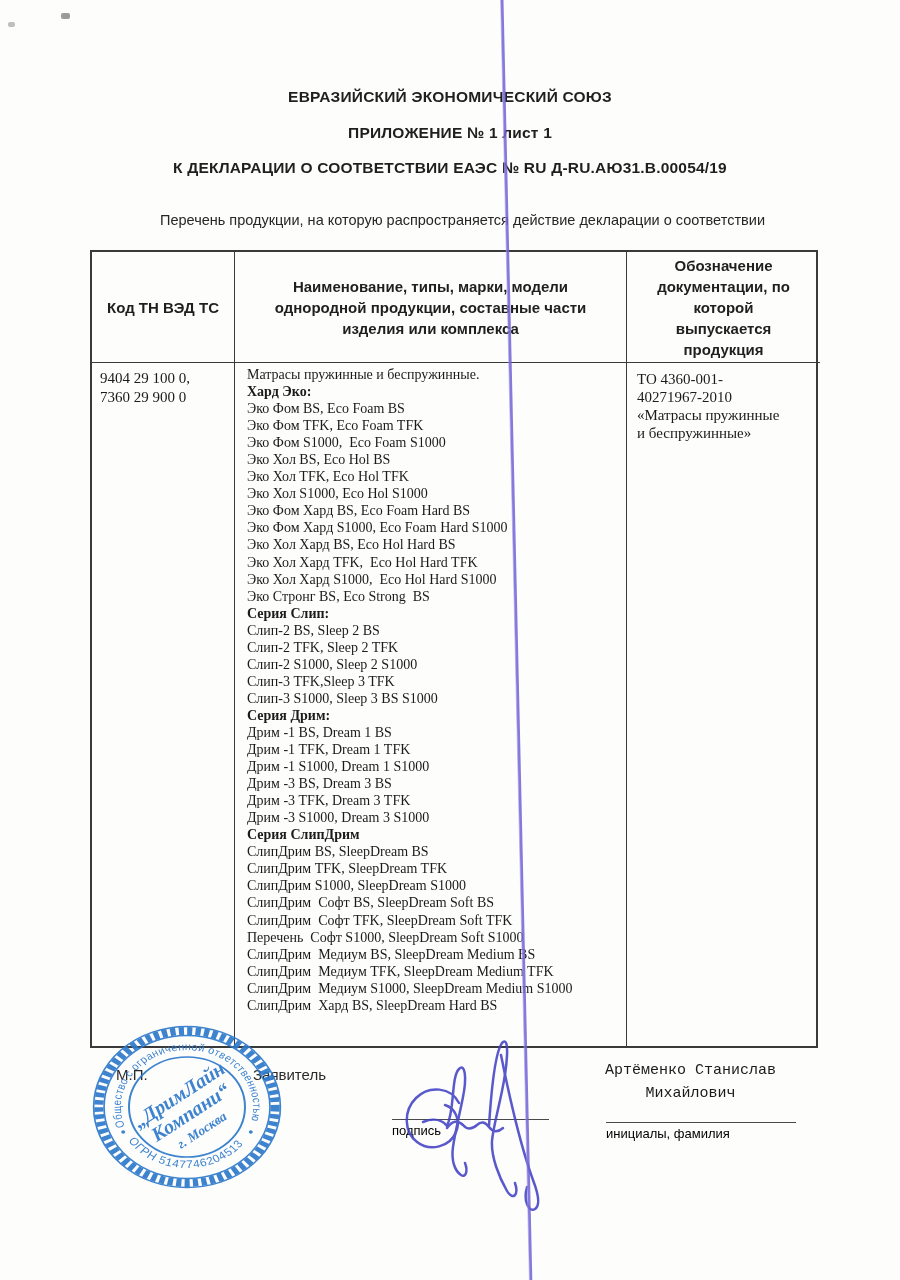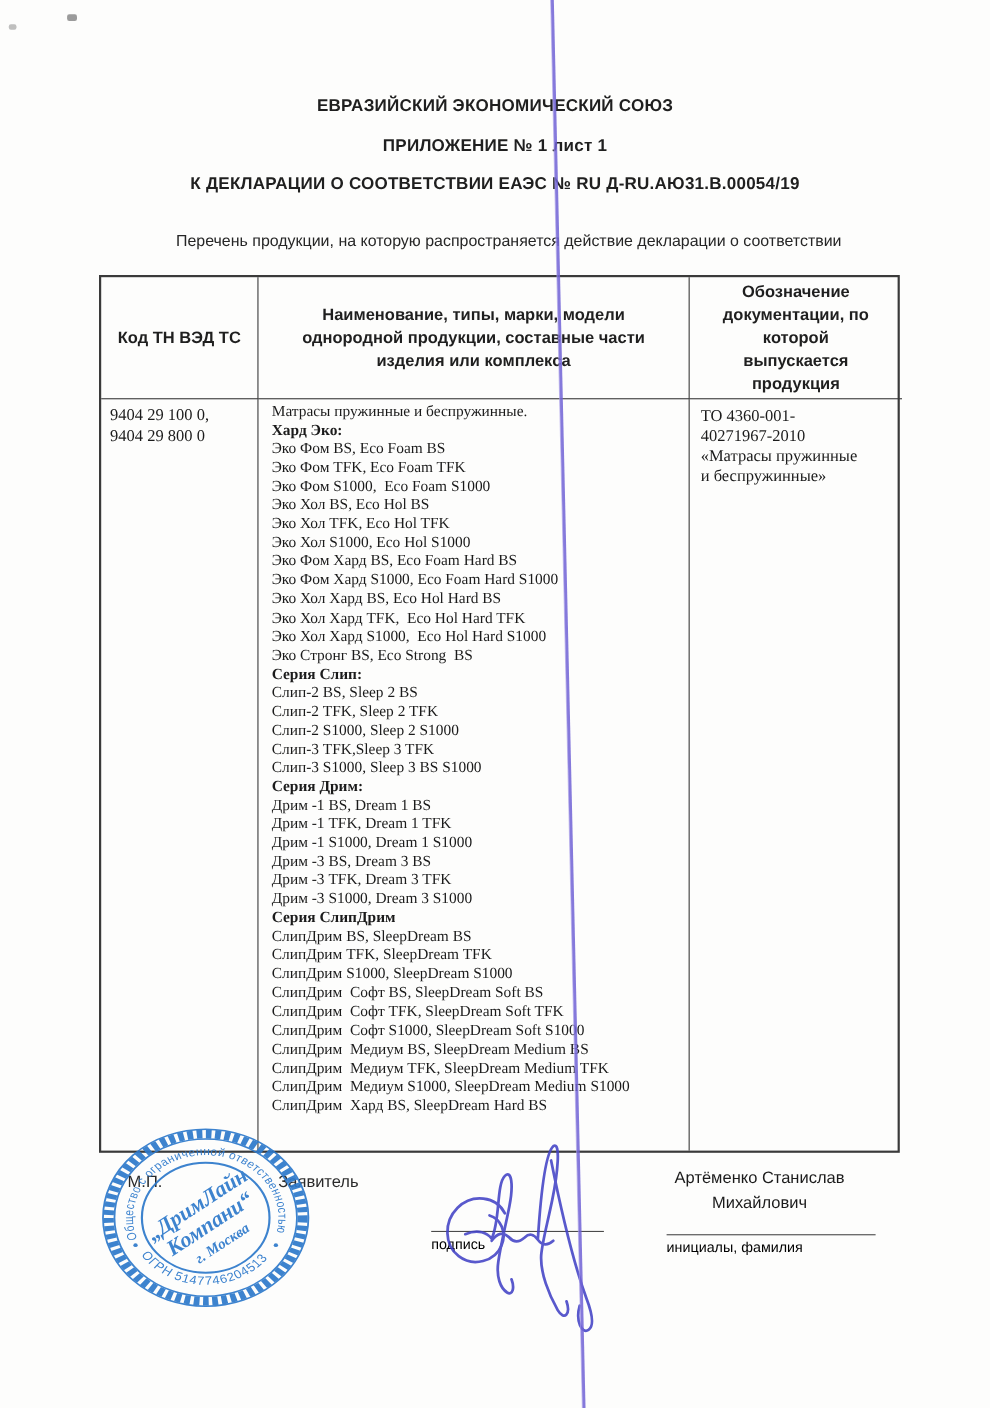--- a/index.html
+++ b/index.html
@@ -36,21 +36,21 @@
   .models-cell { padding:3px 0 0 12px; }
   .product-line { font-family:"Liberation Serif", serif; font-size:14px; line-height:17.05px; white-space:pre; color:#1b1b1b; }
   .product-line.bold { font-weight:bold; }
   .doc-cell { font-family:"Liberation Serif", serif; font-size:15px; line-height:18px; padding:7px 4px 0 10px; white-space:pre-line; color:#1b1b1b; }
 
   
   .footer-label { font-size:15px; color:#2a2a2a; }
   .sig-line { border-top:1.5px solid #4a4a4a; height:0; }
   .caption { font-size:13px; color:#000000; text-align:left; }
   .applicant-name {
-    font-family:Liberation Sans, sans-serif; font-size:15px; line-height:23px;
+    font-family:Liberation Mono, monospace; font-size:15px; line-height:23px;
     text-align:center; white-space:pre-line; color:#1b1b1b;
   }
 
   .speck { background:#4b4b4b; opacity:.55; border-radius:2px; }
   svg { display:block; overflow:visible; }
 </style>
 </head>
 <body>
 
 <div class="page">
@@ -68,21 +68,21 @@
     <div class="cell head">Наименование, типы, марки, модели
 однородной продукции, составные части
 изделия или комплекса</div>
     <div class="cell head last-col">Обозначение
 документации, по
 которой
 выпускается
 продукция</div>
 
     <div class="cell body-row codes-cell">9404 29 100 0,
-9404 29 800 0</div>
+7360 29 900 0</div>
     <div class="cell body-row models-cell">
 
     <div class="product-line">Матрасы пружинные и беспружинные.</div>
         <div class="product-line bold">Хард Эко:</div>
         <div class="product-line">Эко Фом BS, Eco Foam BS</div>
         <div class="product-line">Эко Фом TFK, Eco Foam TFK</div>
         <div class="product-line">Эко Фом S1000,  Eco Foam S1000</div>
         <div class="product-line">Эко Хол BS, Eco Hol BS</div>
         <div class="product-line">Эко Хол TFK, Eco Hol TFK</div>
         <div class="product-line">Эко Хол S1000, Eco Hol S1000</div>
@@ -104,21 +104,21 @@
         <div class="product-line">Дрим -1 S1000, Dream 1 S1000</div>
         <div class="product-line">Дрим -3 BS, Dream 3 BS</div>
         <div class="product-line">Дрим -3 TFK, Dream 3 TFK</div>
         <div class="product-line">Дрим -3 S1000, Dream 3 S1000</div>
         <div class="product-line bold">Серия СлипДрим</div>
         <div class="product-line">СлипДрим BS, SleepDream BS</div>
         <div class="product-line">СлипДрим TFK, SleepDream TFK</div>
         <div class="product-line">СлипДрим S1000, SleepDream S1000</div>
         <div class="product-line">СлипДрим  Софт BS, SleepDream Soft BS</div>
         <div class="product-line">СлипДрим  Софт TFK, SleepDream Soft TFK</div>
-        <div class="product-line">СлипДрим  Софт S1000, SleepDream Soft S1000</div>
+        <div class="product-line">Перечень  Софт S1000, SleepDream Soft S1000</div>
         <div class="product-line">СлипДрим  Медиум BS, SleepDream Medium BS</div>
         <div class="product-line">СлипДрим  Медиум TFK, SleepDream Medium TFK</div>
         <div class="product-line">СлипДрим  Медиум S1000, SleepDream Medium S1000</div>
         <div class="product-line">СлипДрим  Хард BS, SleepDream Hard BS</div>
       </div>
     <div class="cell body-row last-col doc-cell">ТО 4360-001-
 40271967-2010
 «Матрасы пружинные
 и беспружинные»</div>
   </div>

